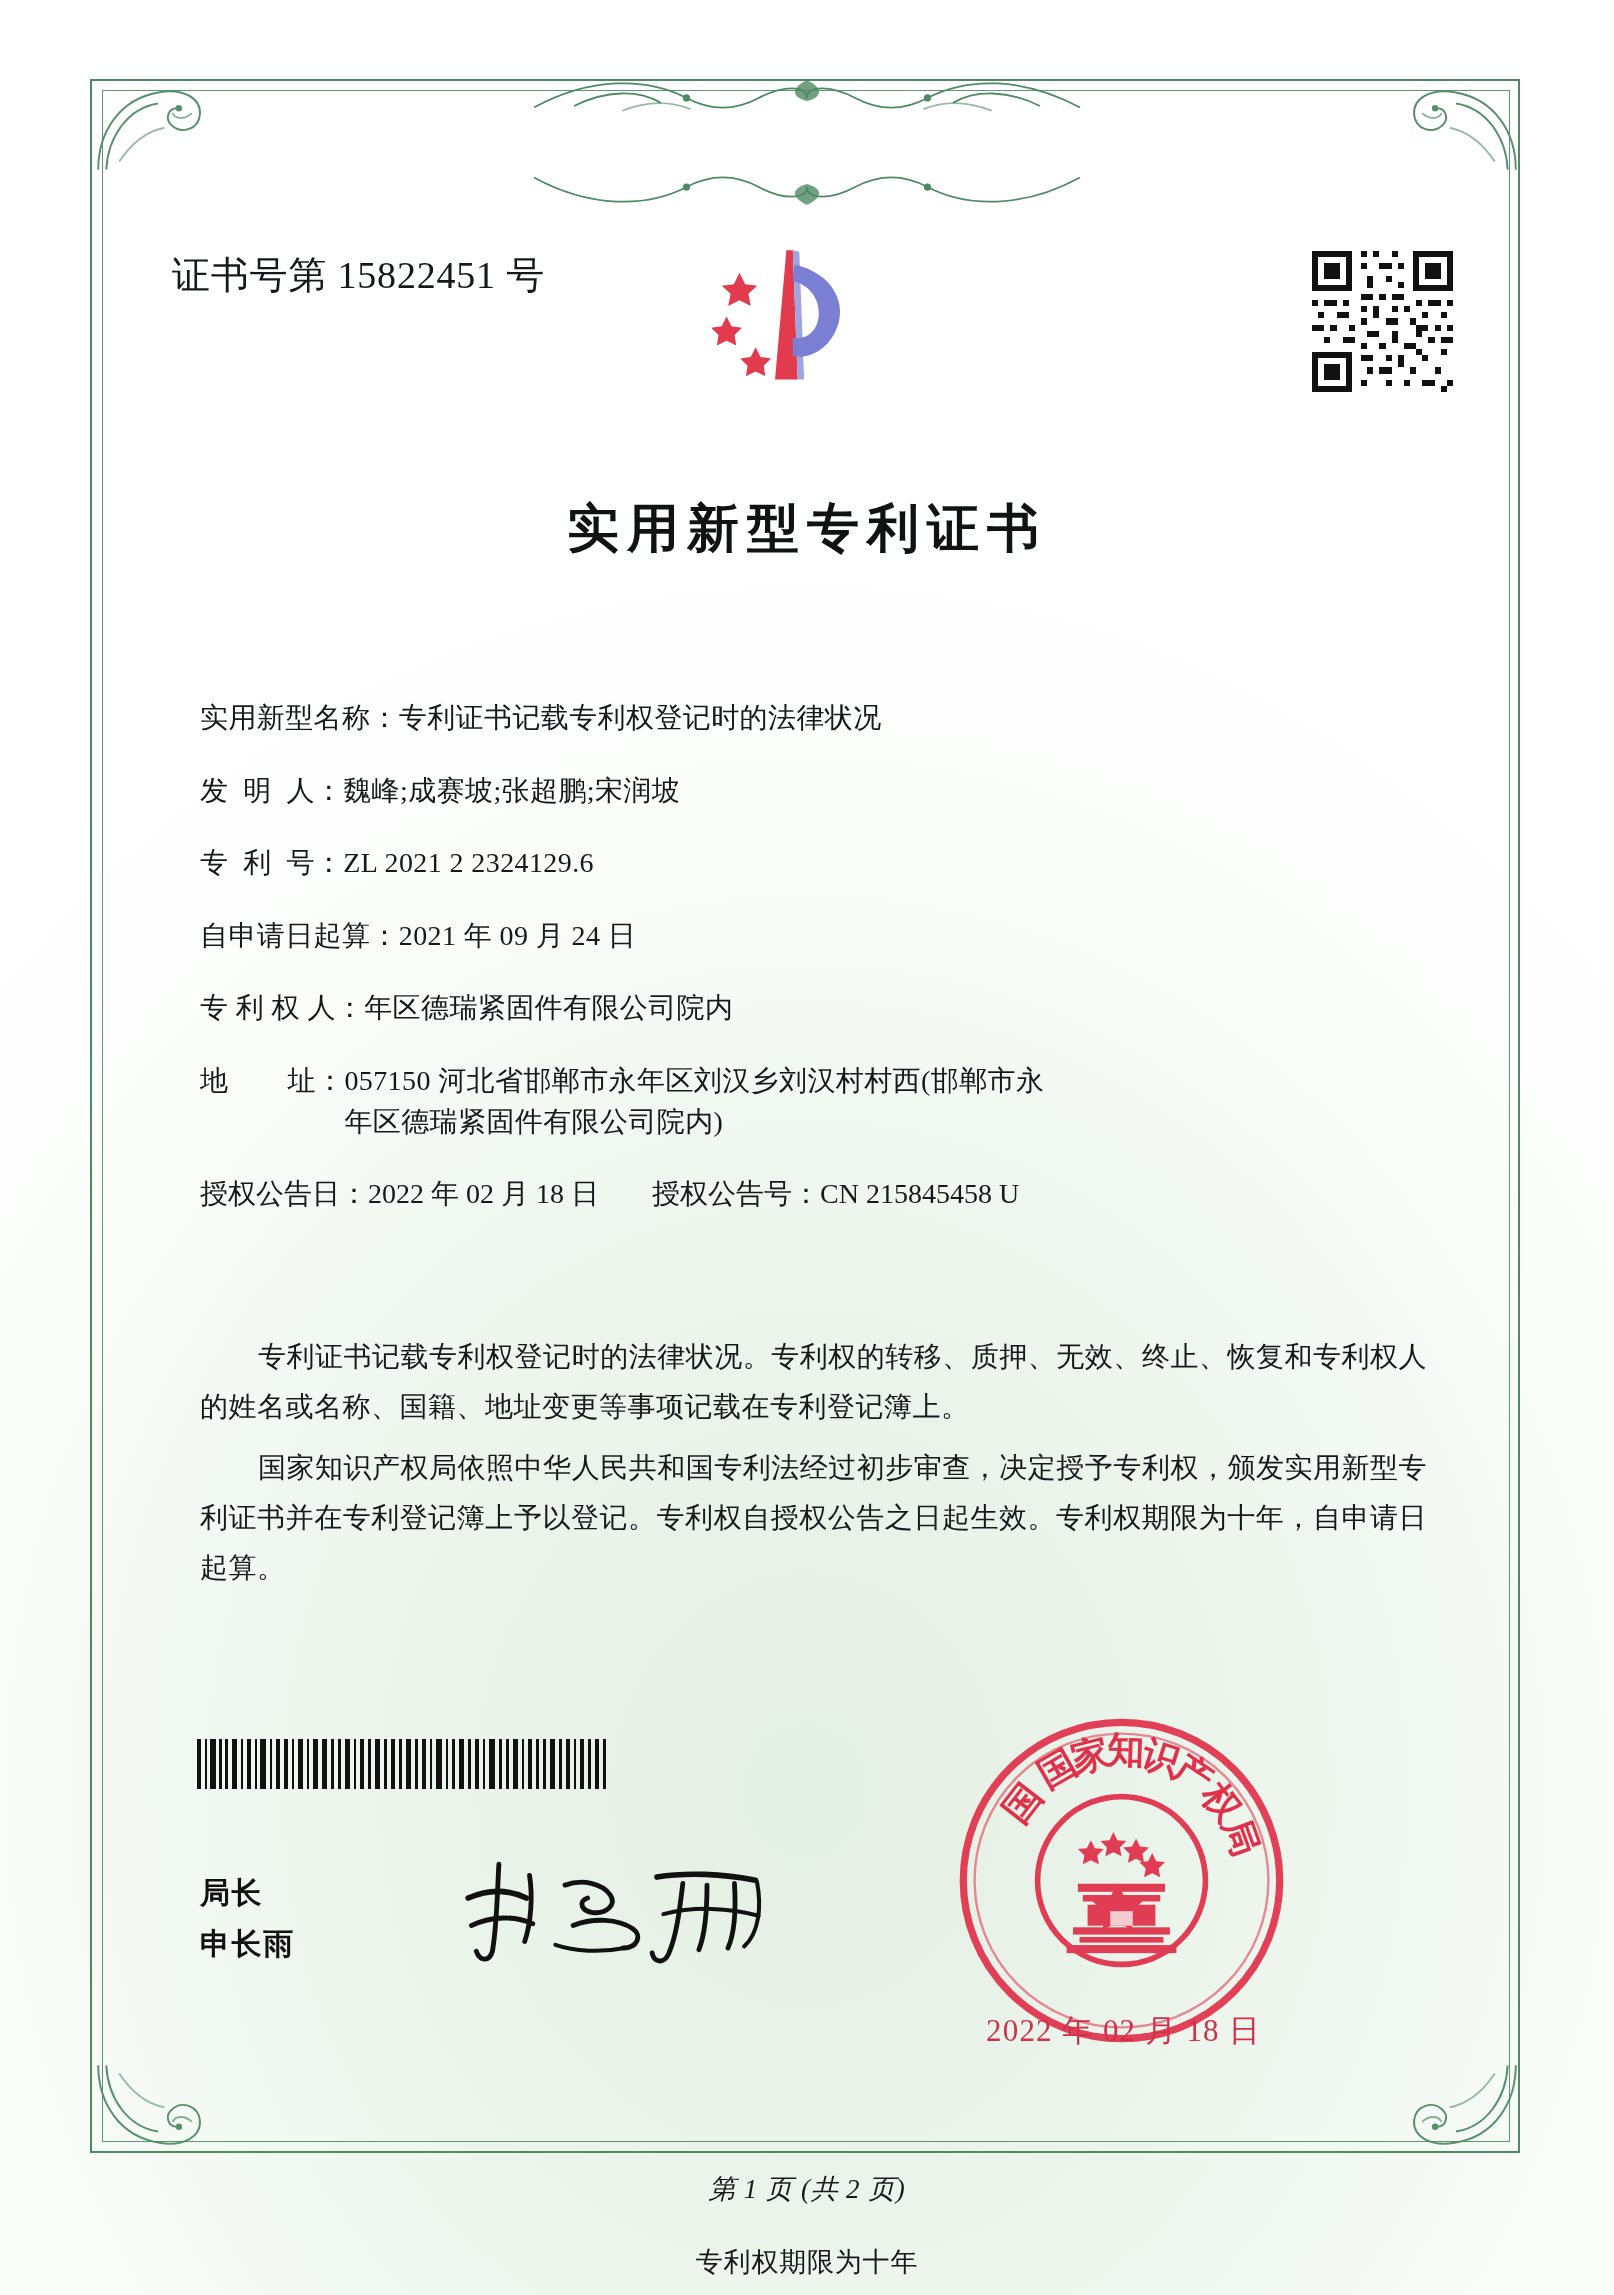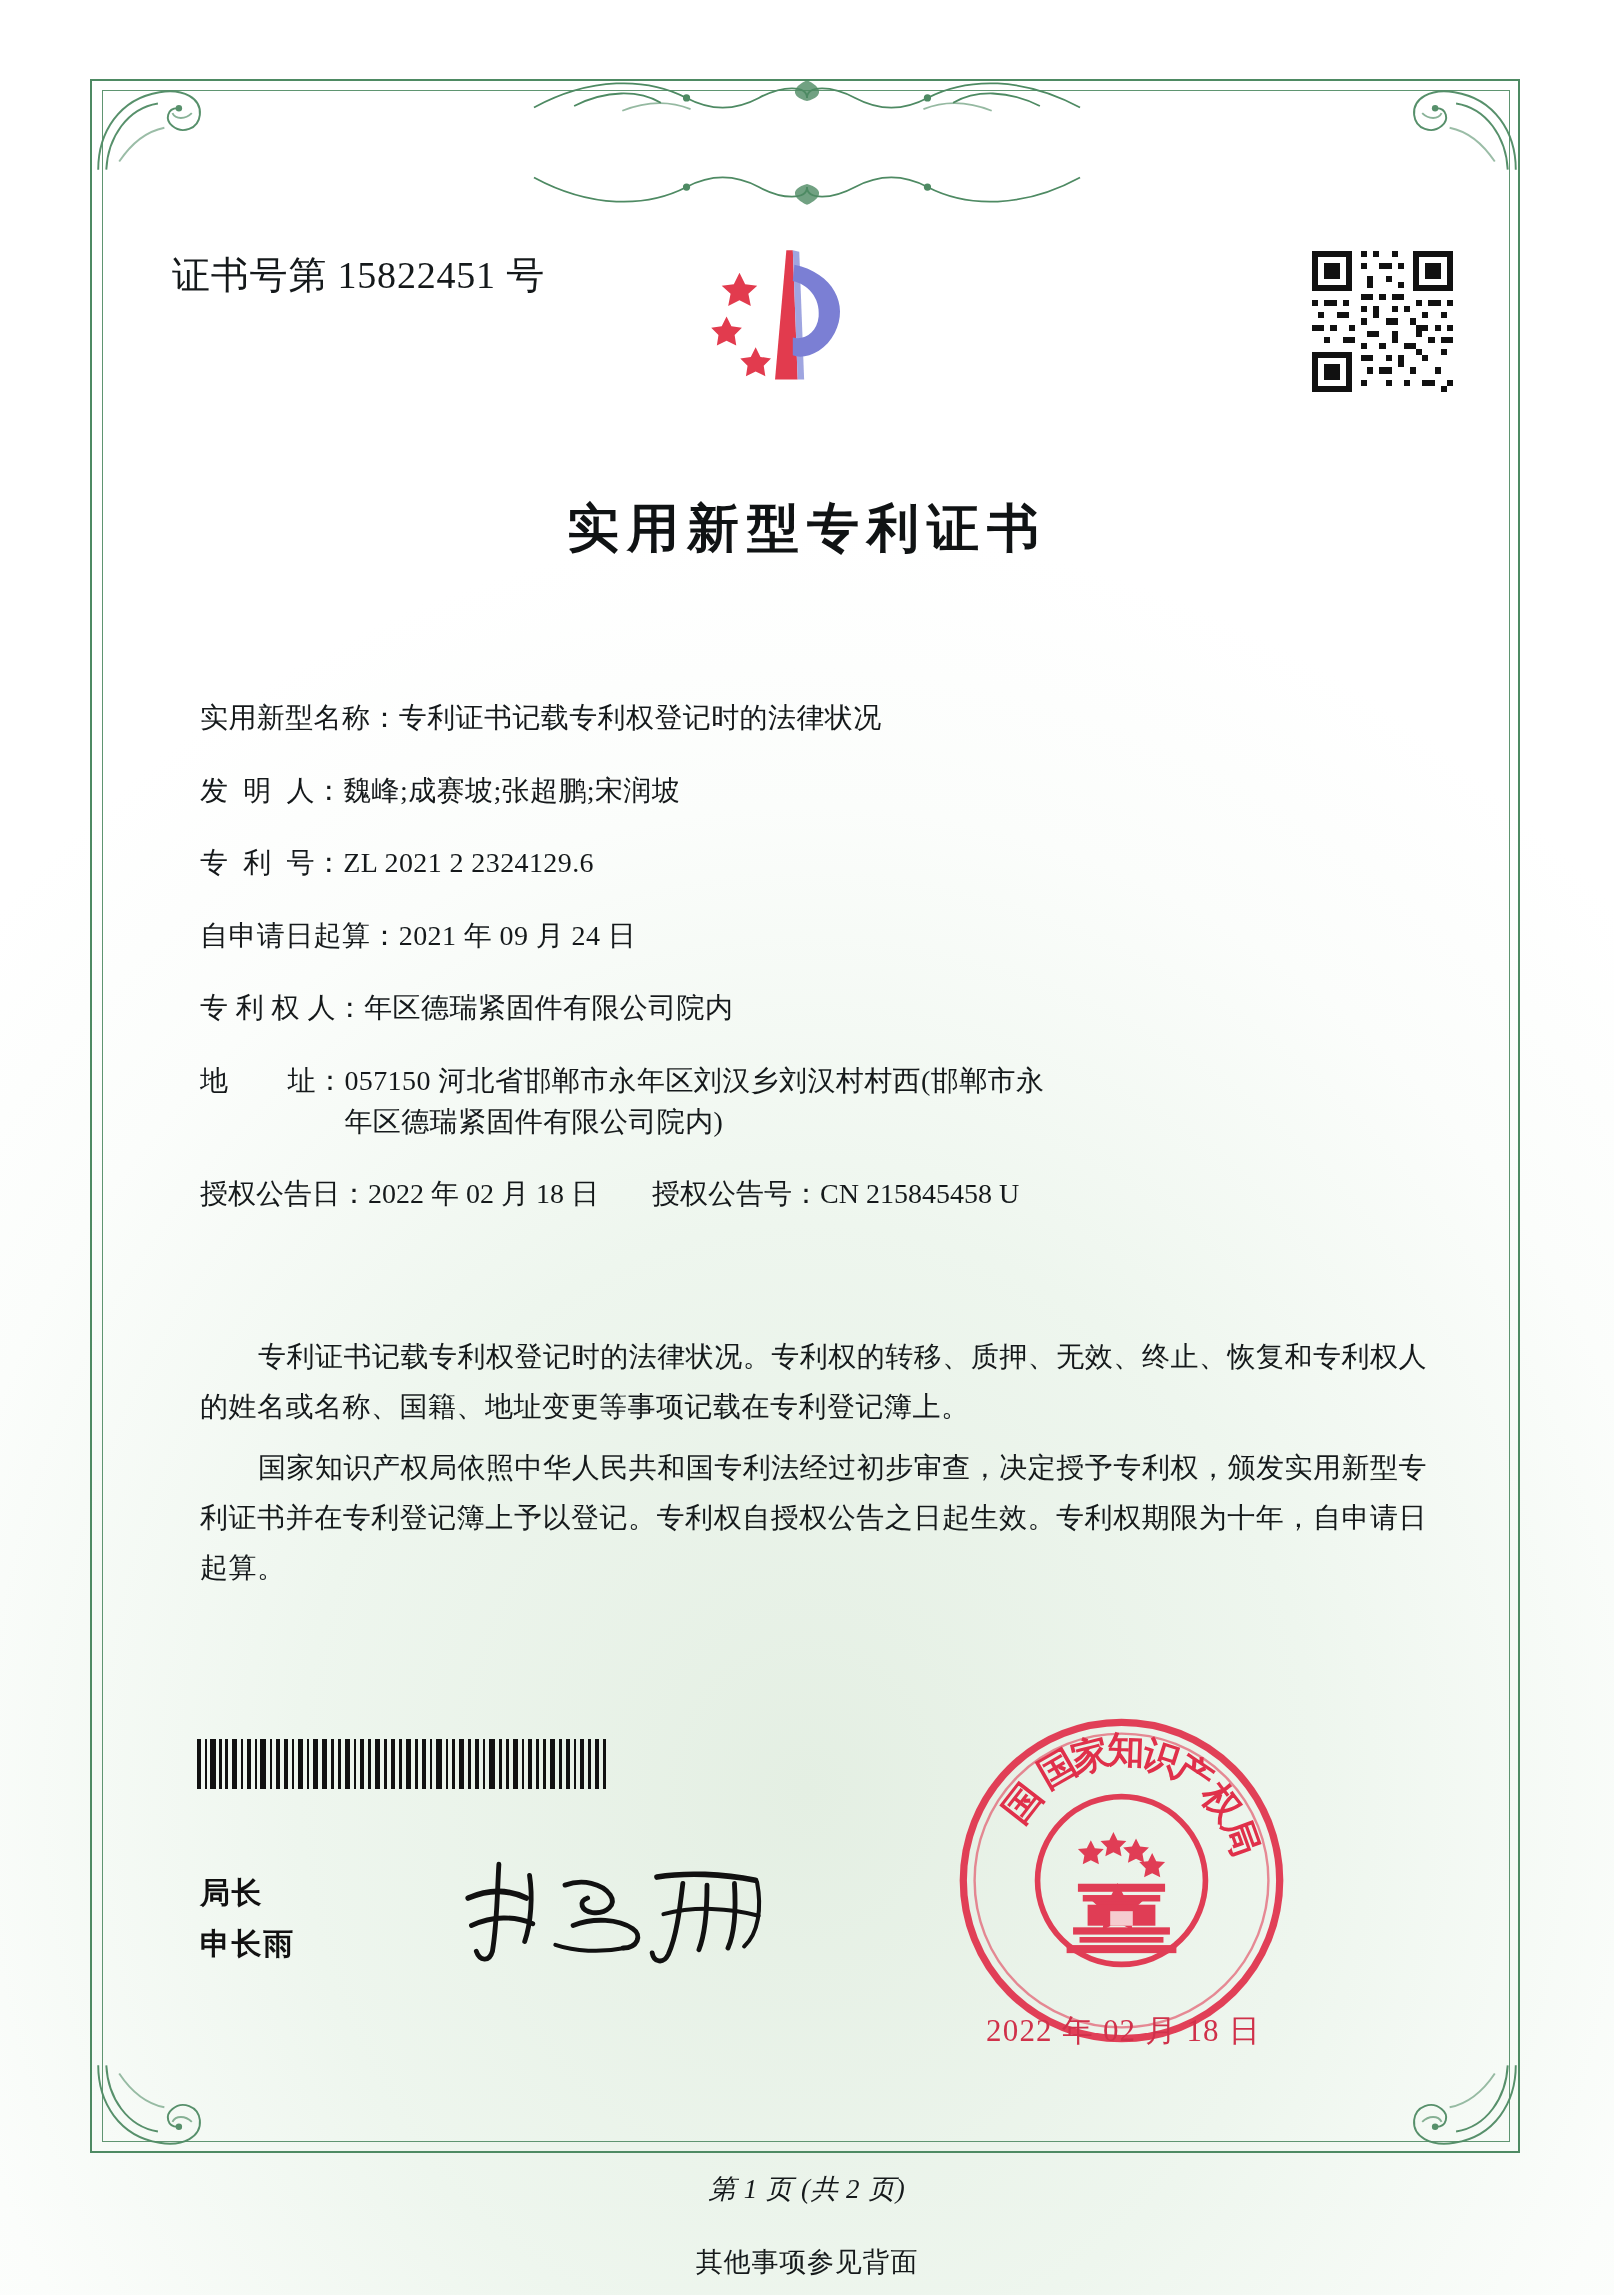--- a/index.html
+++ b/index.html
@@ -572,16 +572,16 @@
         <text x="210" y="68" text-anchor="middle" transform="rotate(52 210 210)">权</text>
         <text x="210" y="68" text-anchor="middle" transform="rotate(70 210 210)">局</text>
         <text x="210" y="70" text-anchor="middle" transform="rotate(-52 210 210)">国</text>
       </g>
     </svg>
   </div>
 
   <div class="seal-date">2022 年 02 月 18 日</div>
 
   <div class="page-num">第 1 页 (共 2 页)</div>
-  <div class="back-note">其他事项参见背面</div>
+  <div class="back-note">专利权期限为十年</div>
 
 </div>
 
 
 </body></html>

